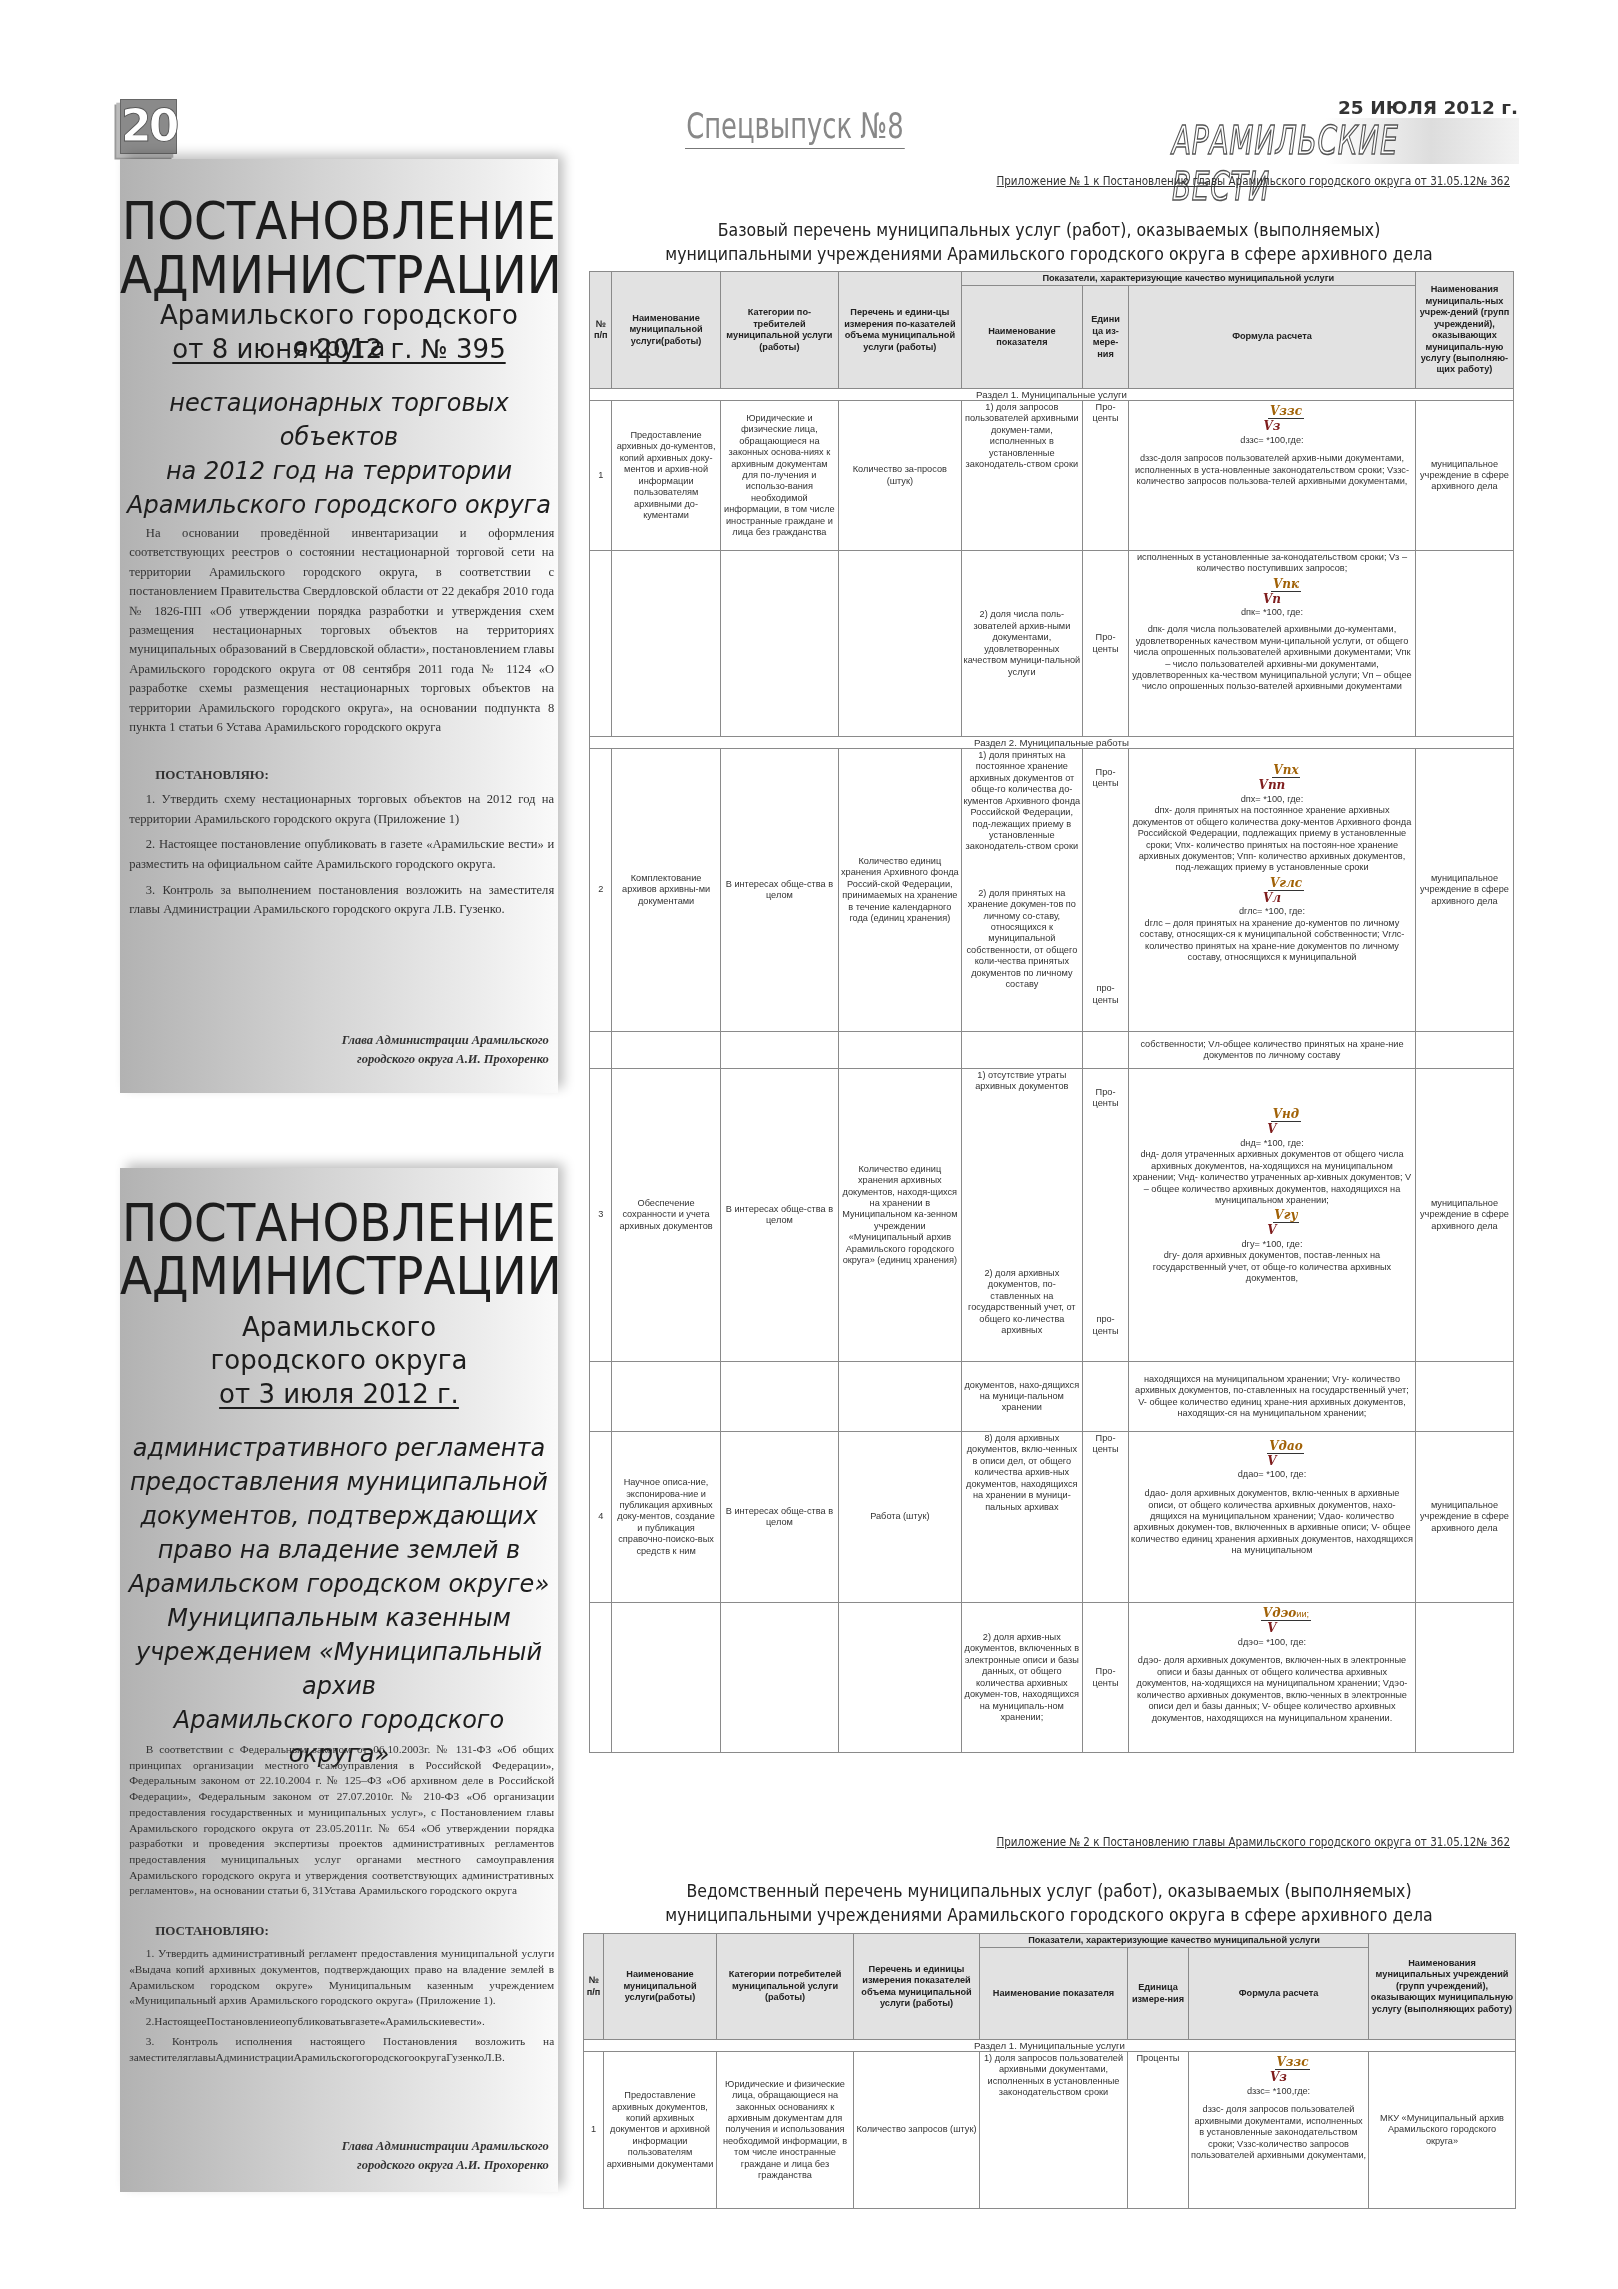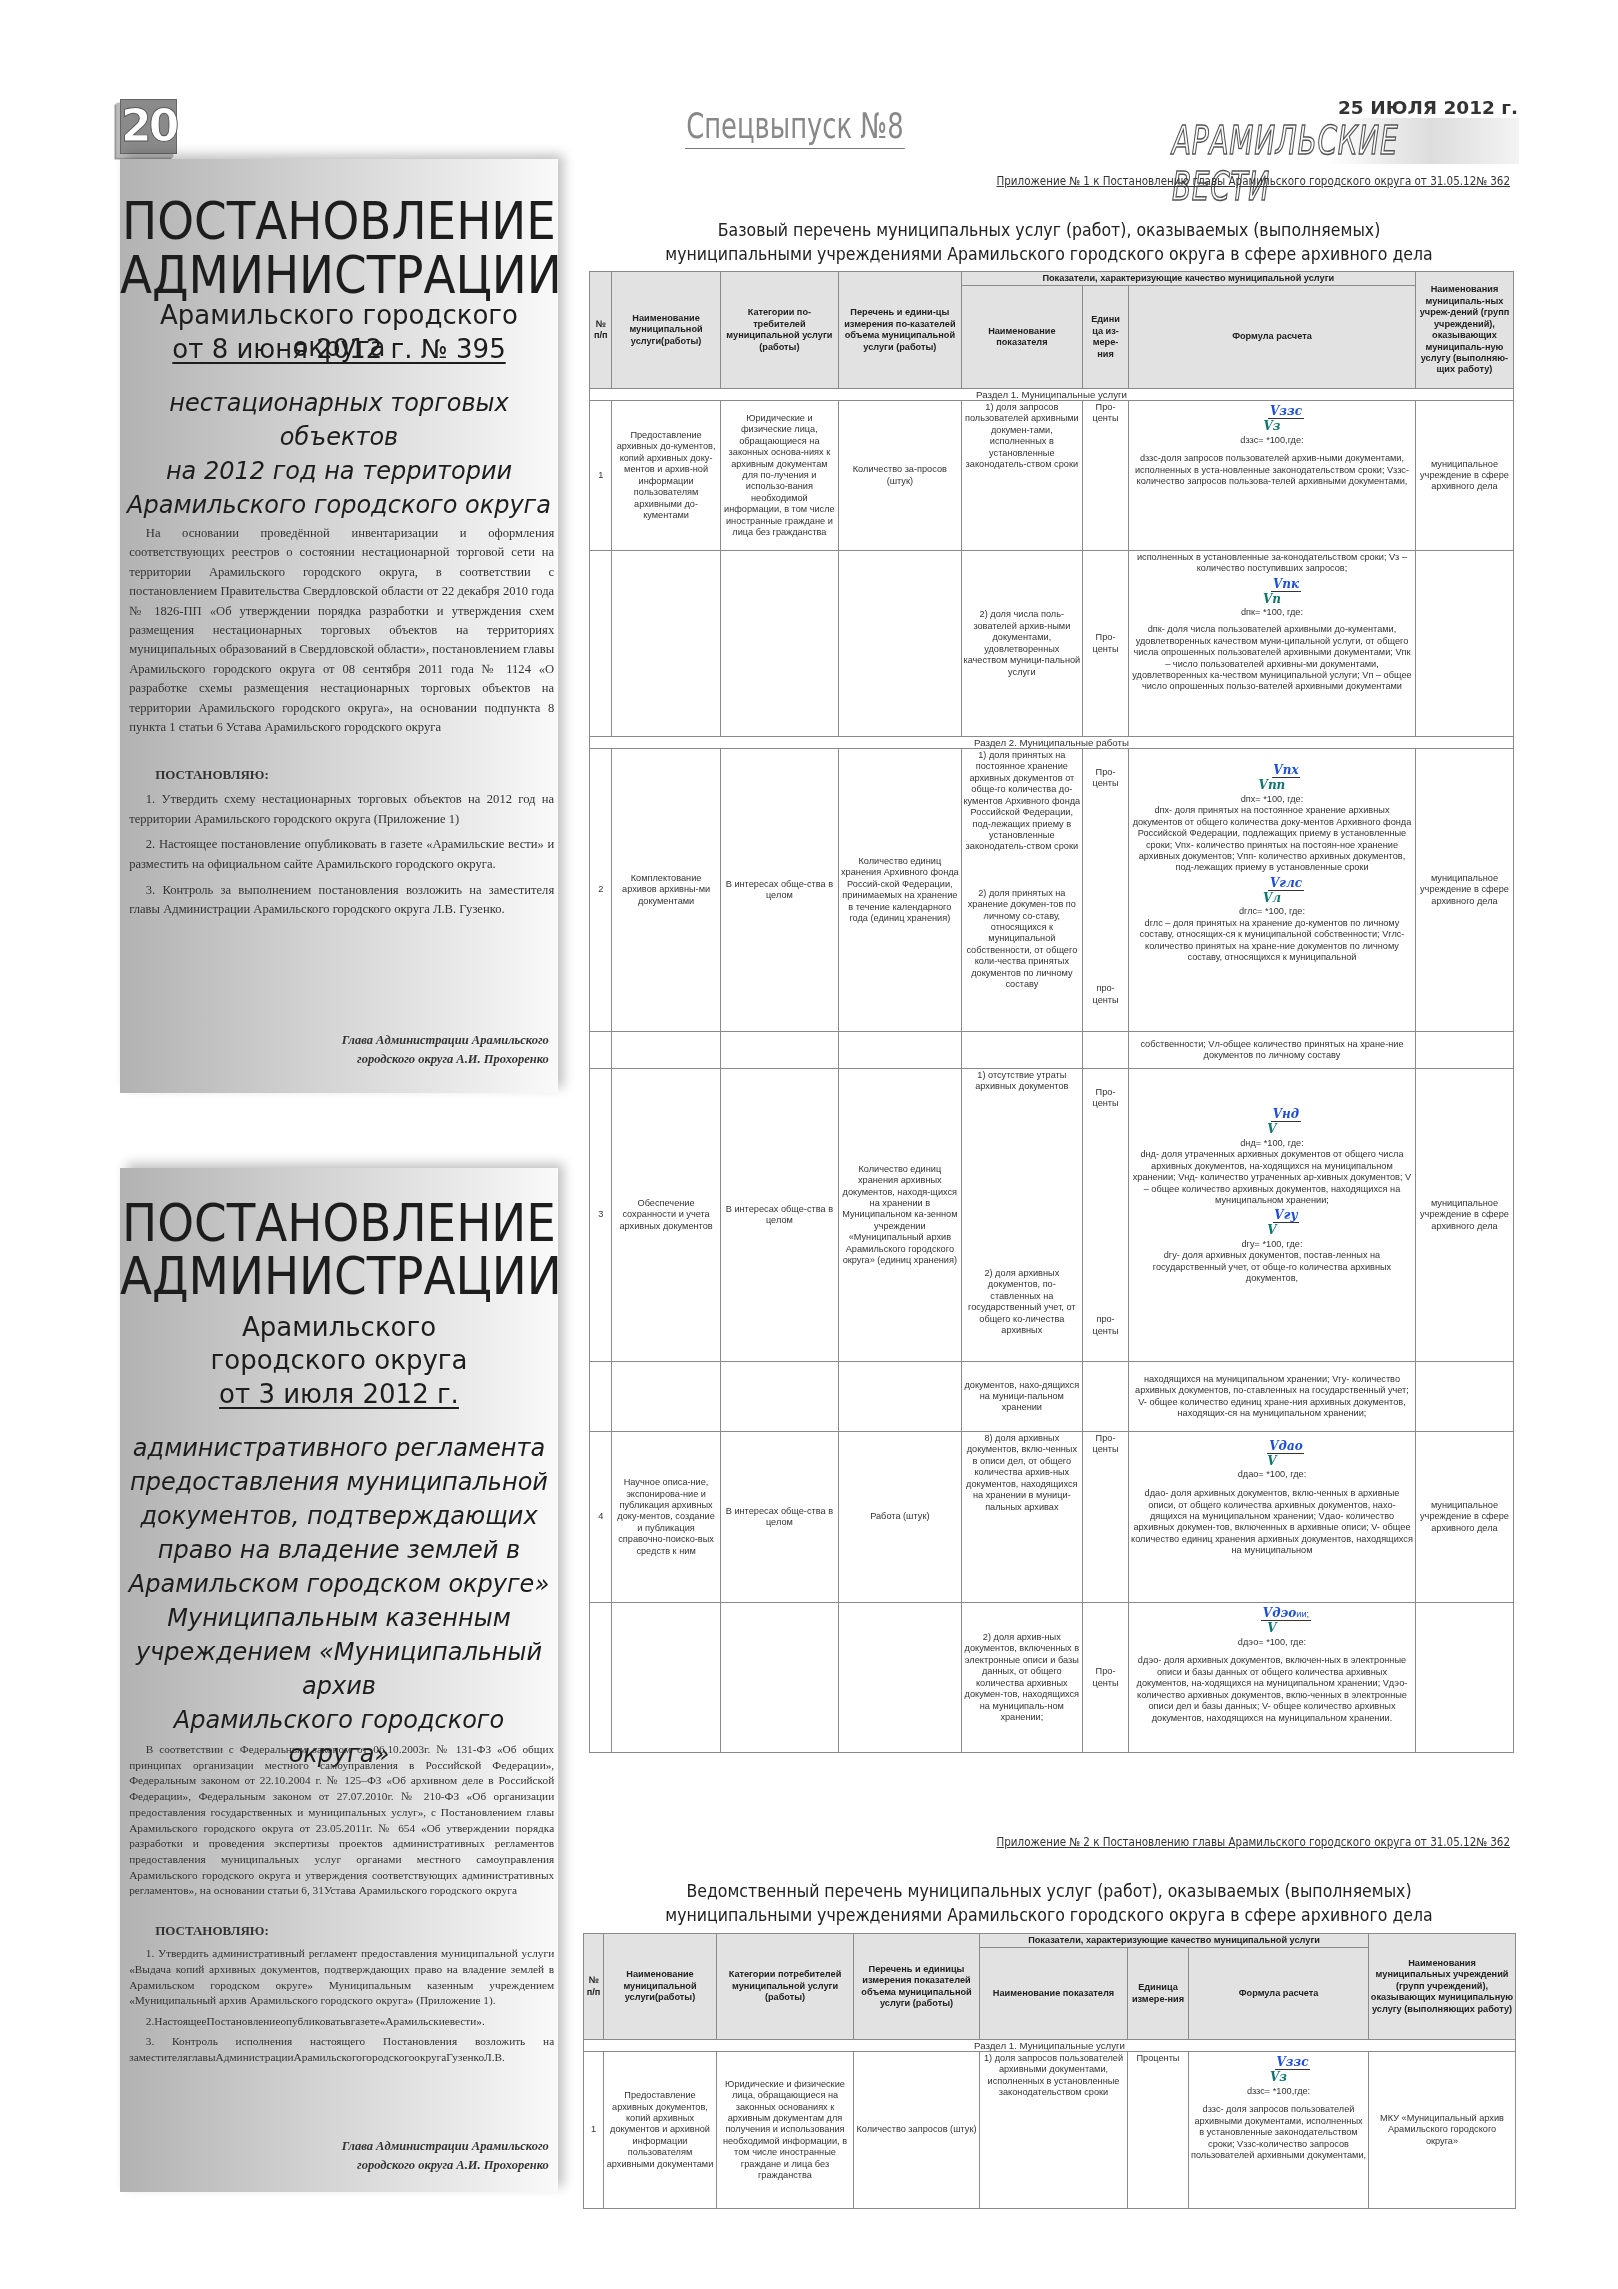--- a/index.html
+++ b/index.html
@@ -77,22 +77,22 @@
     font: 9.2px/11.4px "Liberation Sans Narrow", "Liberation Sans", sans-serif; color: #333;
   }
   table.grid td, table.grid th {
     border: 1.4px solid #8a8a8a; text-align: center; vertical-align: middle; padding: 0.9px 1.8px;
     overflow: hidden;
   }
   table.grid th { background: #e2e2e2; font-weight: bold; color: #222; }
   table.grid td.top { vertical-align: top; }
   table.grid td.section { background: #fff; font-size: 9.7px; line-height: 11px; padding: 0; height: 12px; }
   .frac { display: inline-block; text-align: center; margin: 1.8px 0; }
-  .frac .num { display: block; font: italic bold 12px/14px "DejaVu Serif", serif; color: #1d4ed8; border-bottom: 1.4px solid #333; padding: 0 1.8px; margin-left: 28px; }
-  .frac .den { display: block; font: italic bold 12px/14px "DejaVu Serif", serif; color: #0f766e; }
+  .frac .num { display: block; font: italic bold 12px/14px "DejaVu Serif", serif; color: #a16207; border-bottom: 1.4px solid #333; padding: 0 1.8px; margin-left: 28px; }
+  .frac .den { display: block; font: italic bold 12px/14px "DejaVu Serif", serif; color: #7f1d1d; }
   .formula-line { display: block; }
   .grid2 { font-size: 9.7px; line-height: 12px; }
 </style>
 </head>
 <body>
 
 <div class="page-num">20</div>
 <div class="special">Спецвыпуск №8</div>
 <div class="date">25 ИЮЛЯ 2012 г.</div>
 <div class="masthead">

